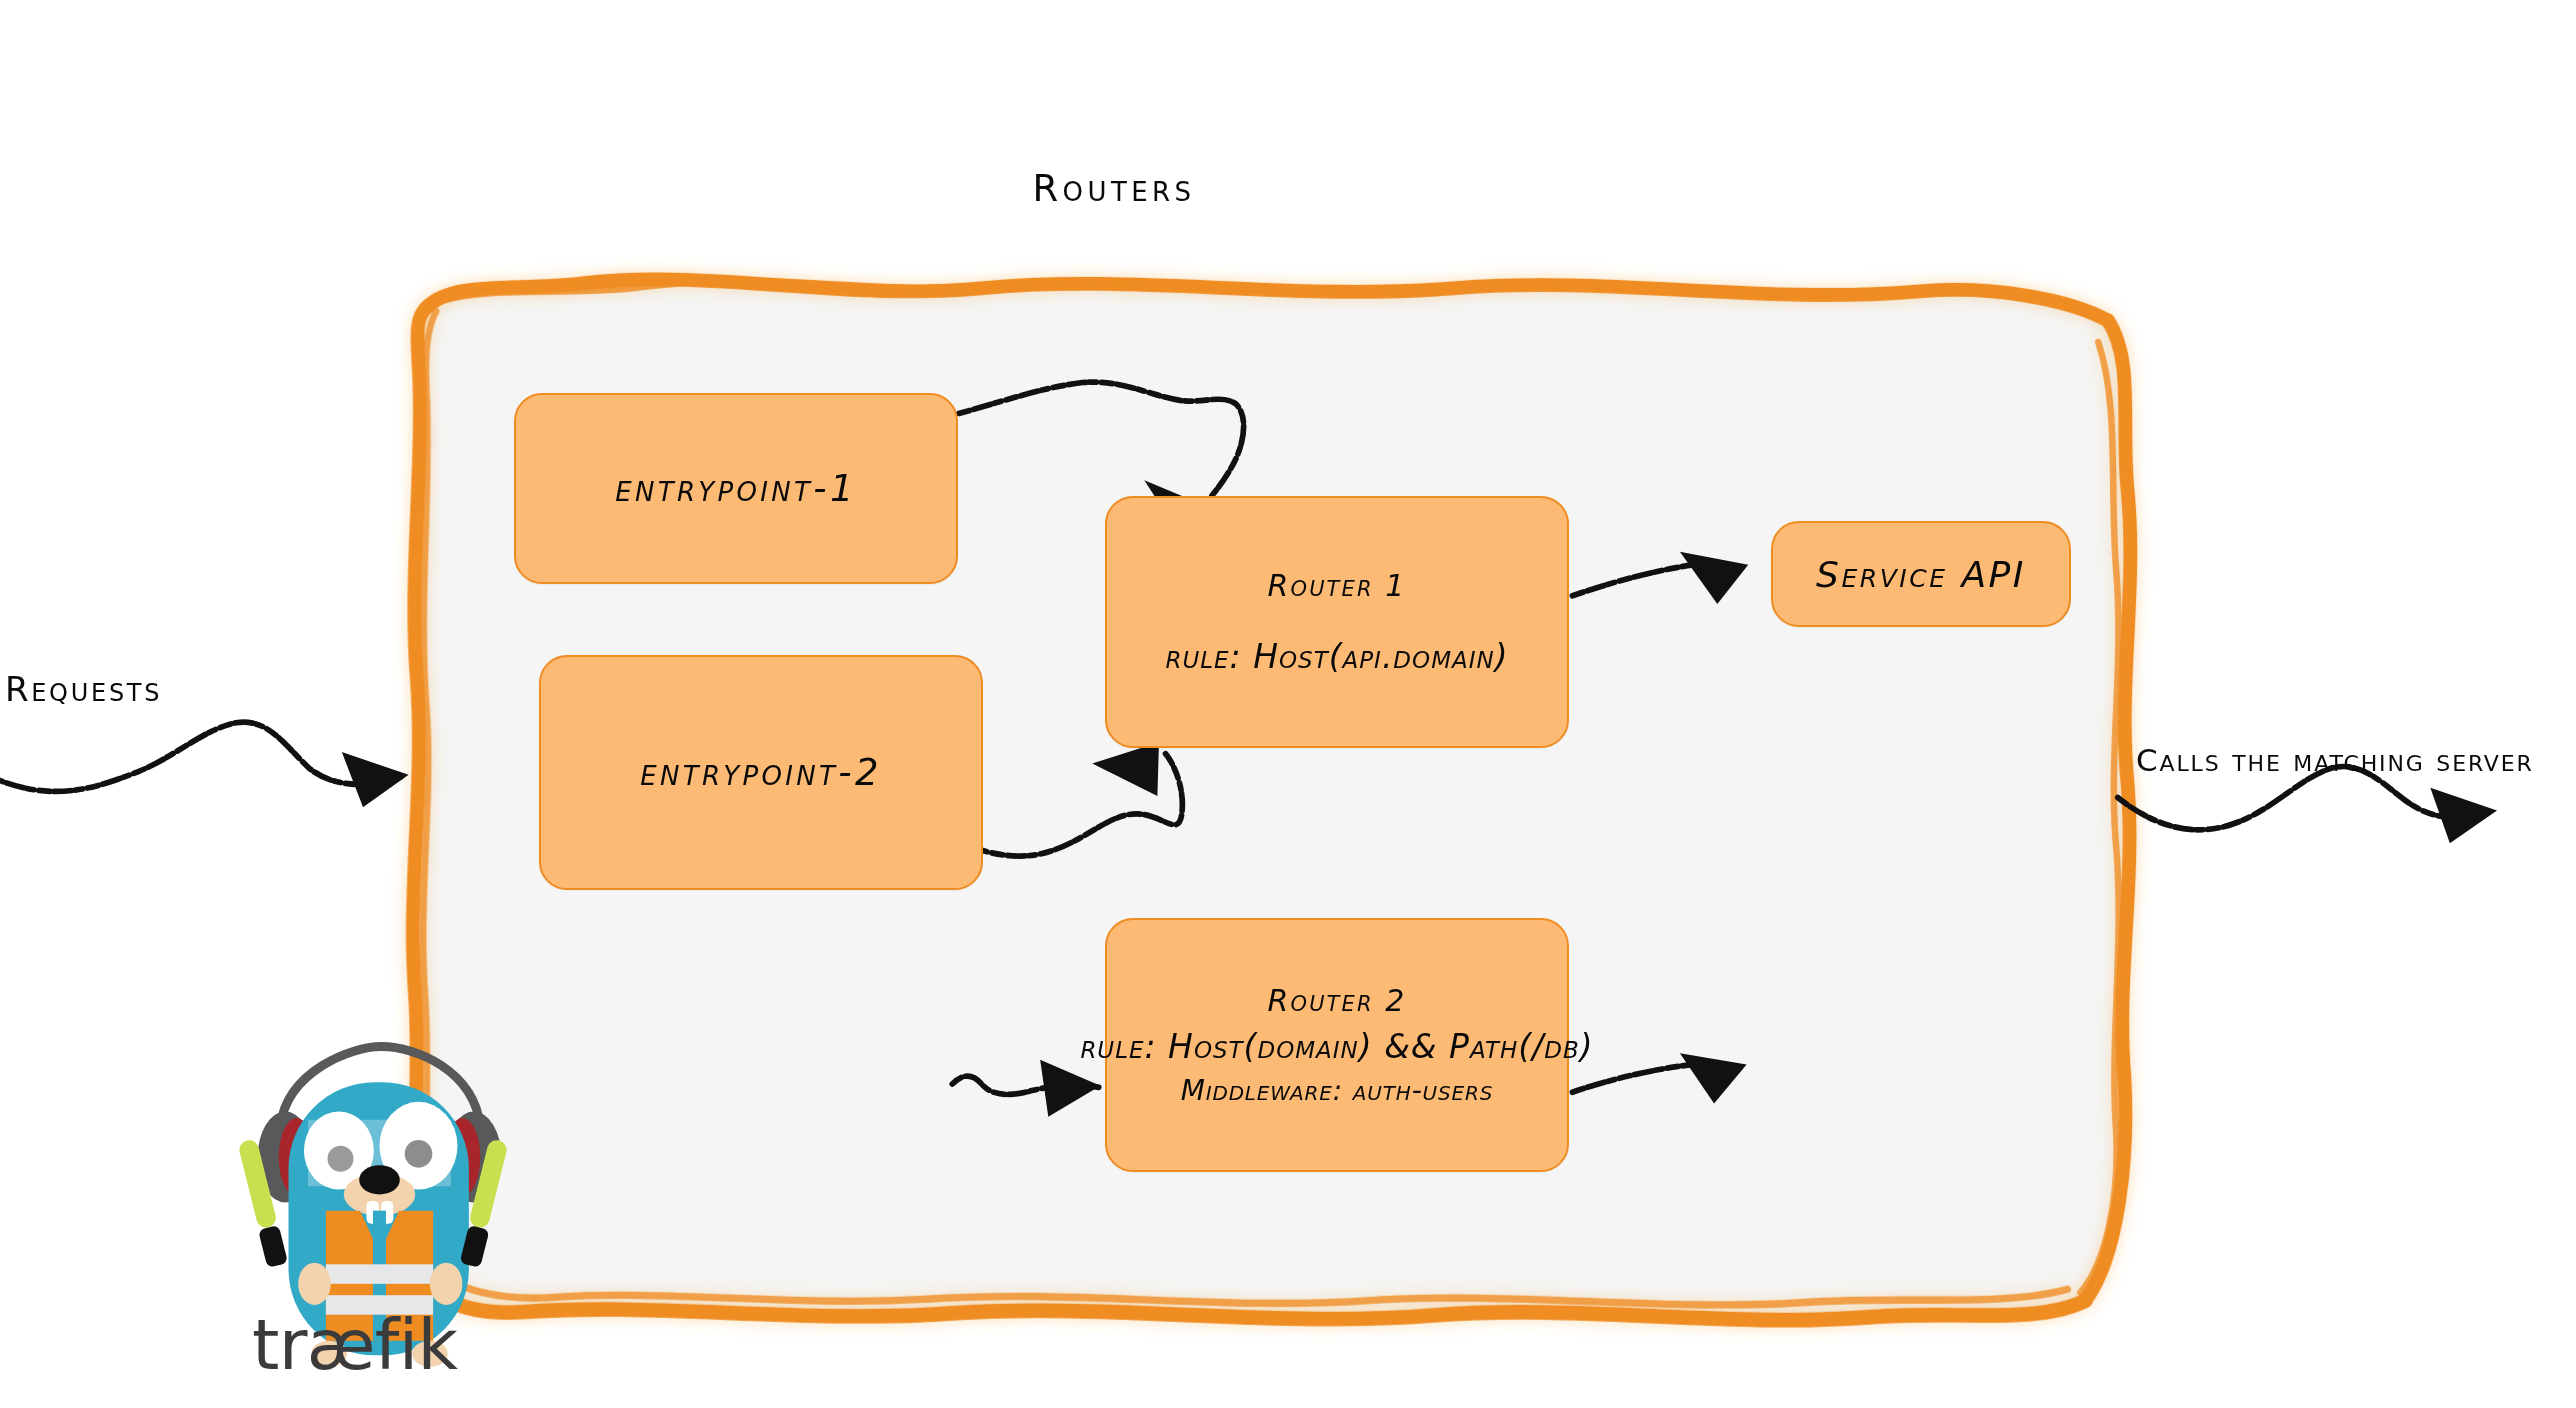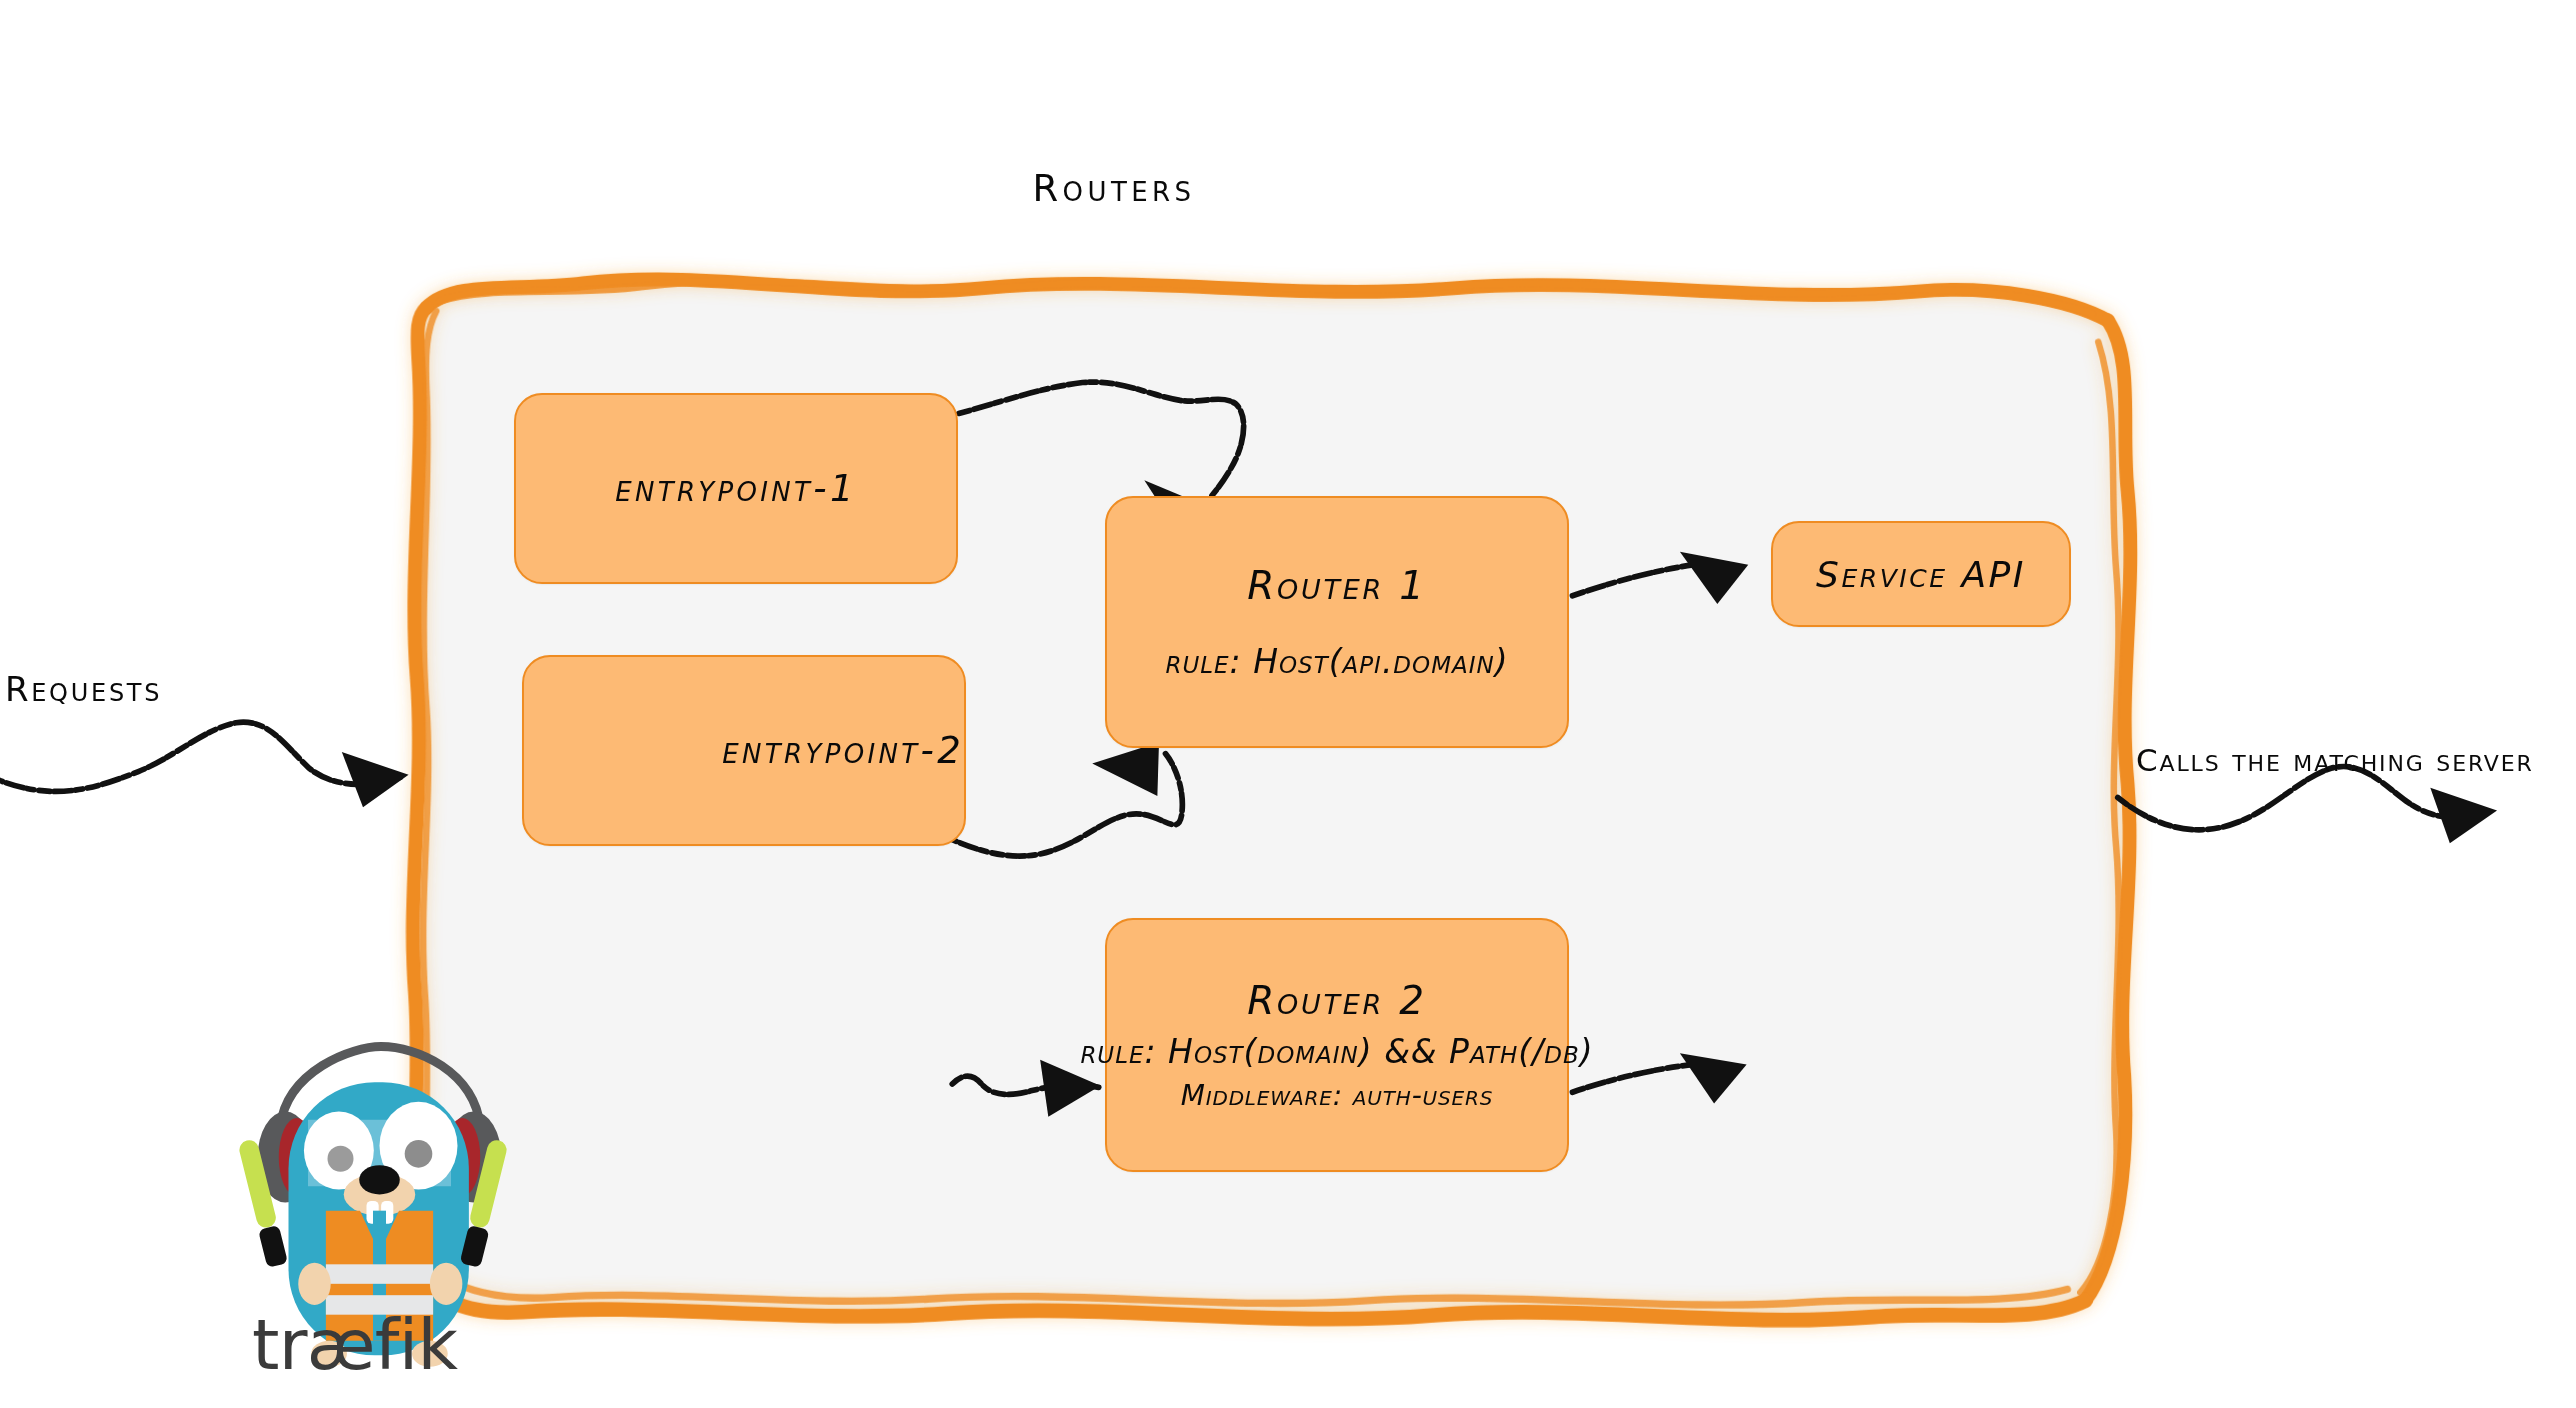--- a/index.html
+++ b/index.html
@@ -68,35 +68,35 @@
     font-size: 36px;
     letter-spacing: 0.07em;
   }
 
   .entrypoint .title-line {
     font-size: 37px;
     letter-spacing: 0.09em;
   }
 
   .router .title-line {
-    font-size: 39px;
+    font-size: 30px;
     letter-spacing: 0.07em;
   }
   .router .rule-line {
     font-size: 33px;
     letter-spacing: 0.03em;
   }
   .router .mw-line {
     font-size: 28px;
     letter-spacing: 0.03em;
   }
 
   
   #node-entrypoint-1 { left: 514px;  top: 393px;  width: 444px; height: 191px; }
-  #node-entrypoint-2 { left: 522px;  top: 655px;  width: 444px; height: 191px; align-items: flex-end; }
+  #node-entrypoint-2 { left: 539px;  top: 655px;  width: 444px; height: 235px; }
   #node-entrypoint-3 { left: 514px;  top: 938px; width: 444px; height: 236px; }
 
   #node-router-1 { left: 1105px; top: 496px;  width: 464px; height: 252px; }
   #node-router-1 .title-line { margin-bottom: 34px; }
 
   #node-router-2 { left: 1105px; top: 918px; width: 464px; height: 254px; }
   #node-router-2 .title-line { margin-bottom: 9.8px; }
   #node-router-2 .rule-line  { margin-bottom: 8.1px; }
 
   #node-service-api { left: 1771px; top: 521px; width: 300px; height: 106px; }

